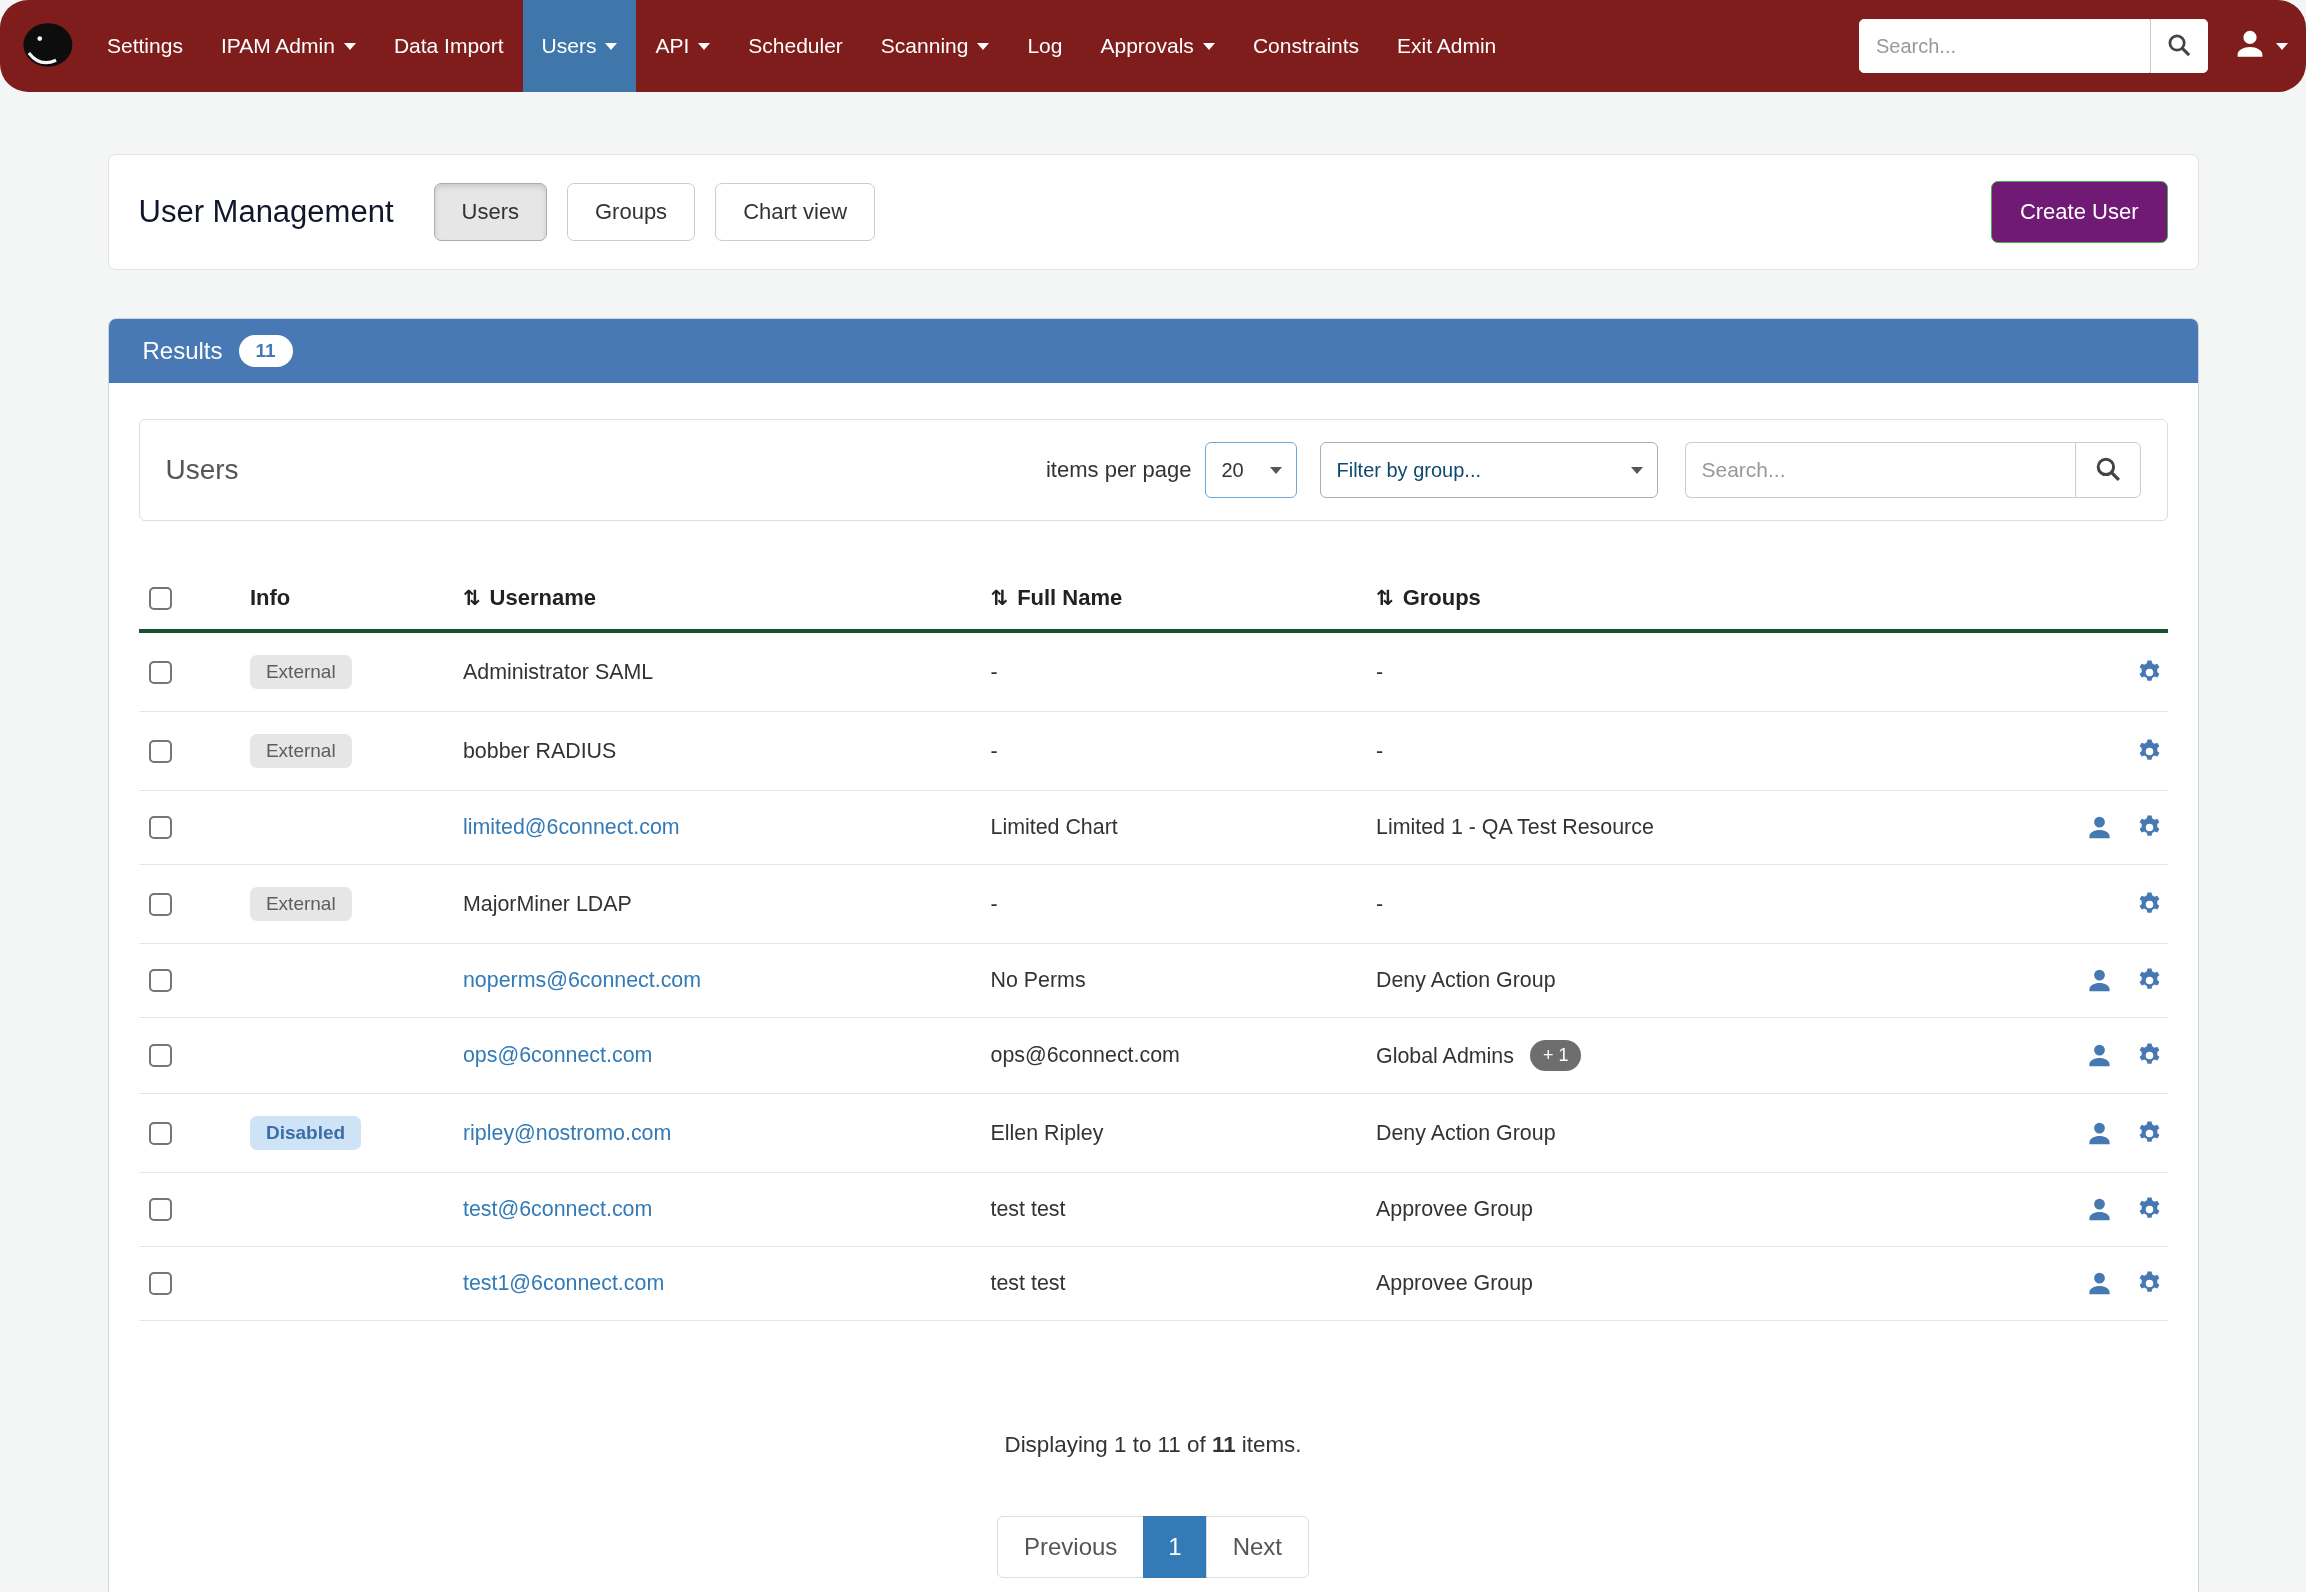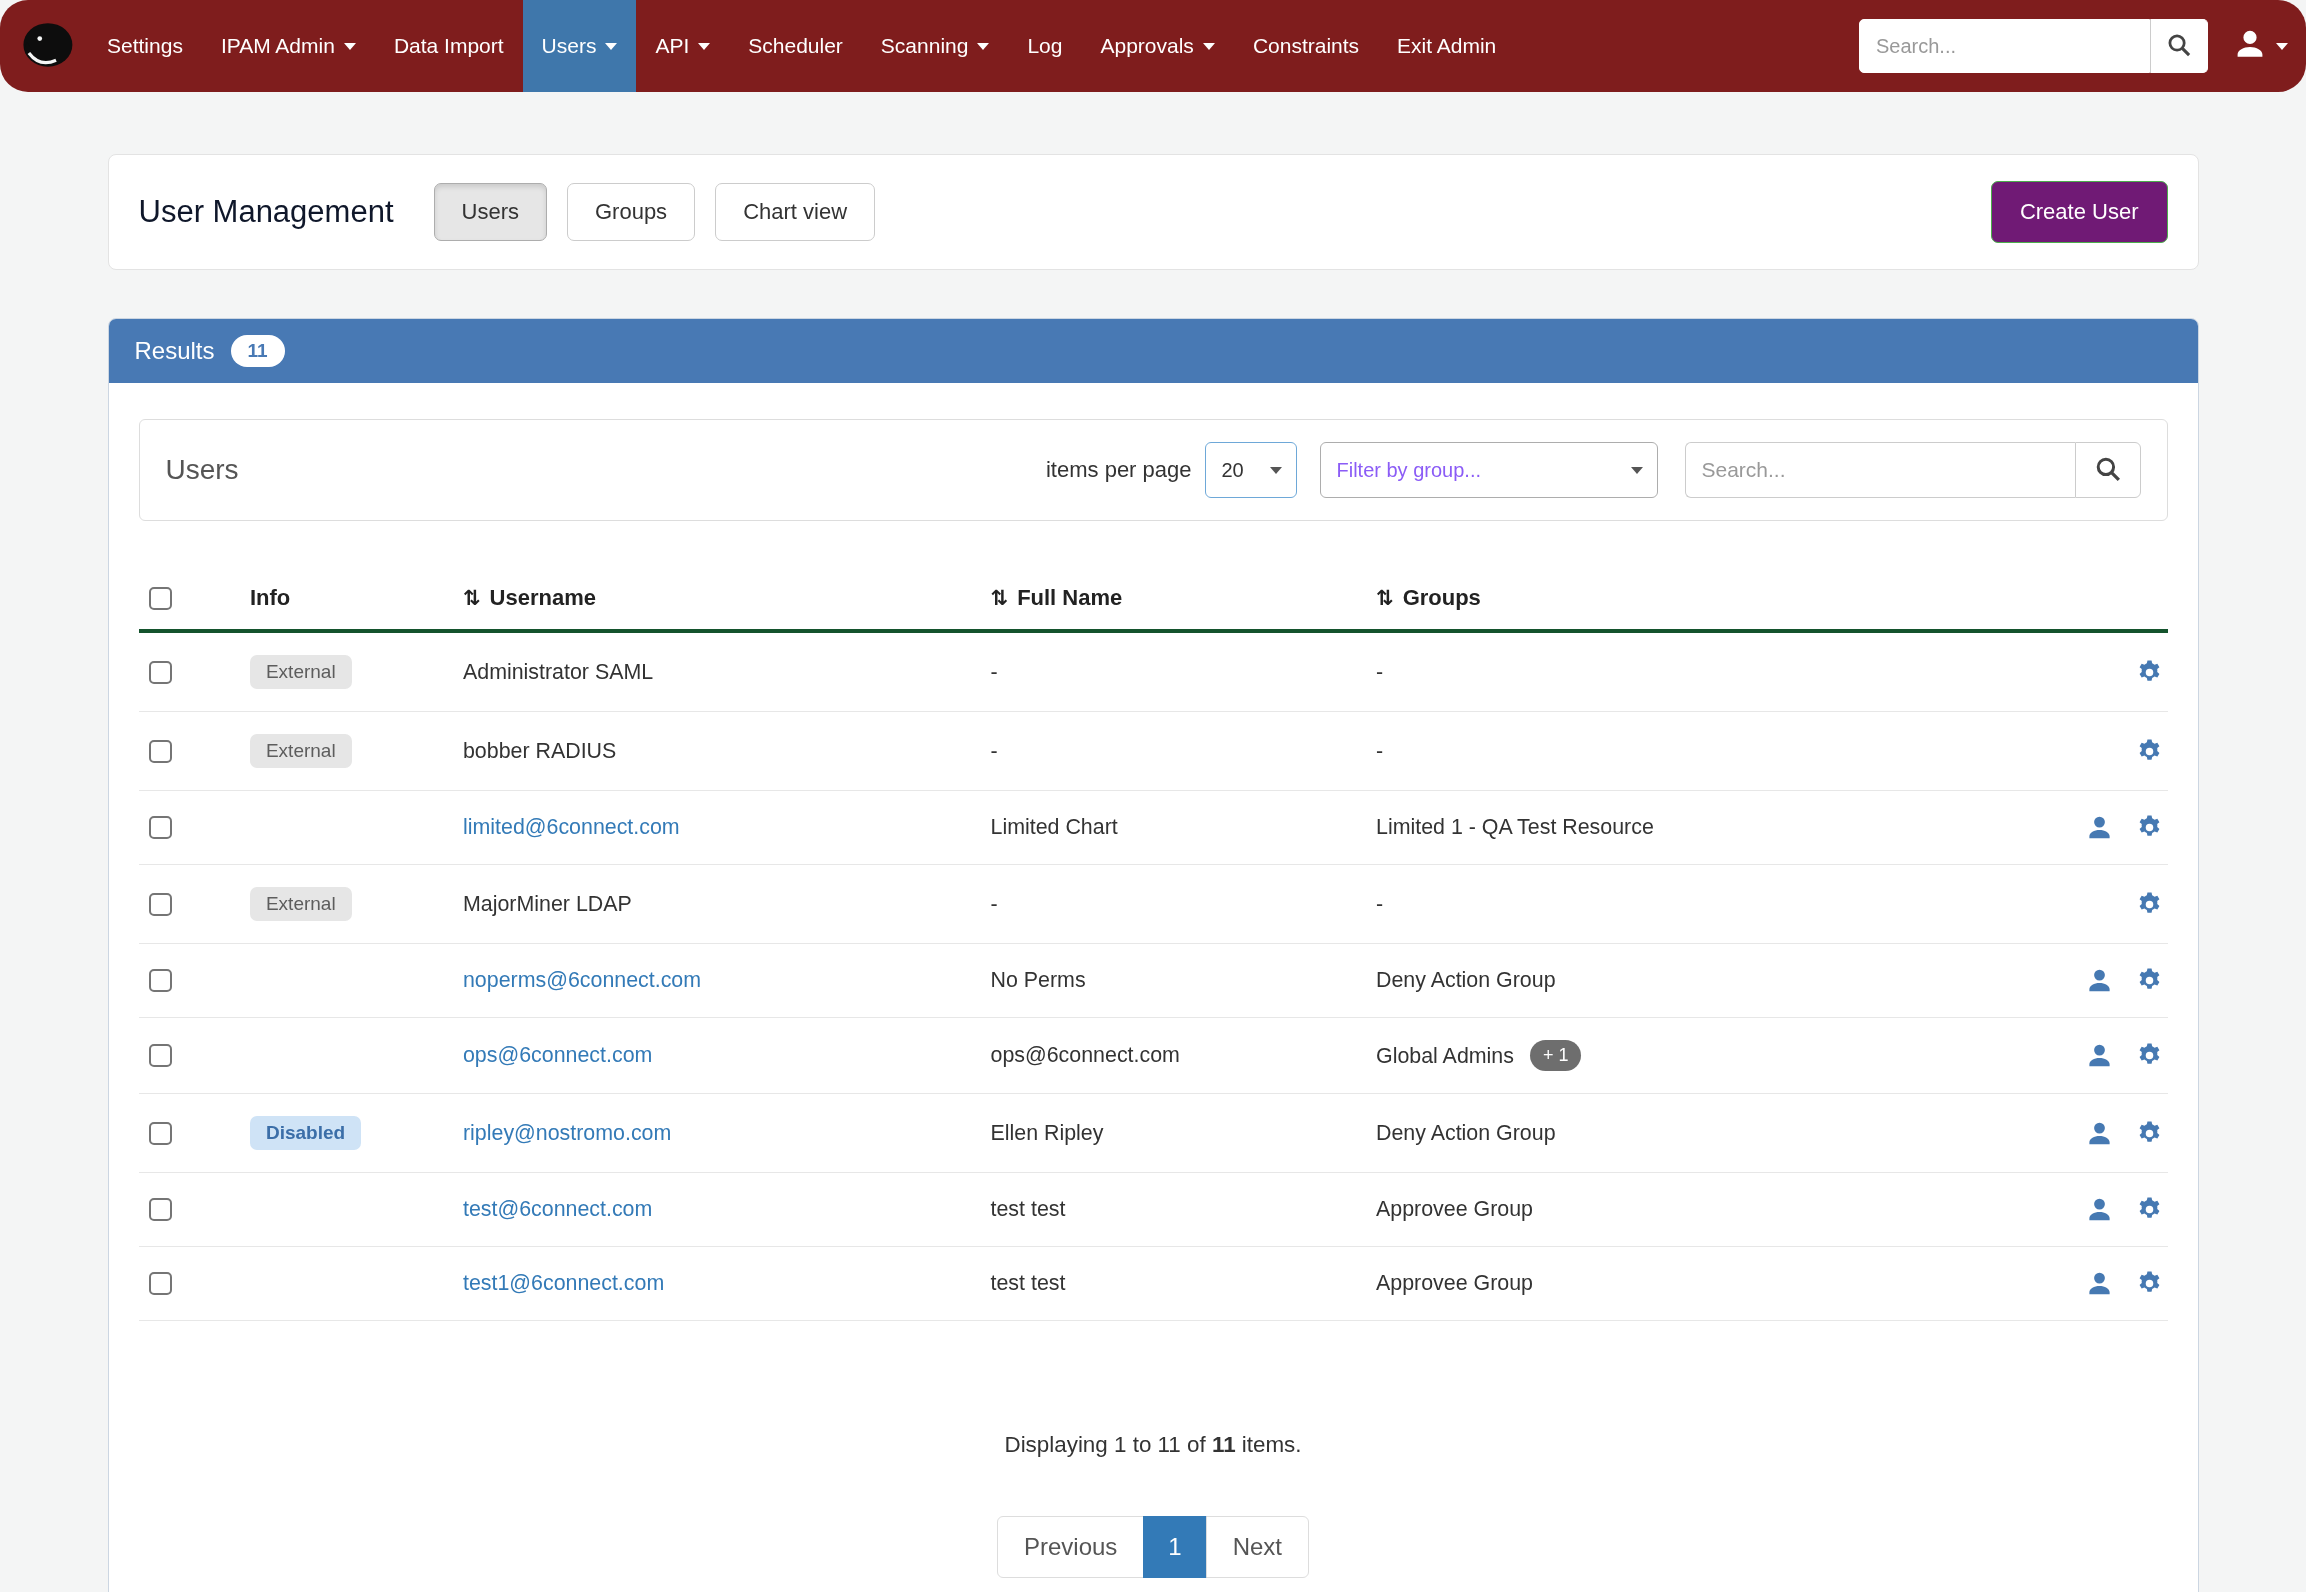--- a/index.html
+++ b/index.html
@@ -63,21 +63,21 @@
     margin-left: auto; background: #701a75; border: 1px solid #4cae4c; color: #fff;
     font-size: 22px; font-family: inherit; padding: 17px 28px; border-radius: 7px; cursor: pointer;
   }
 
   
   .results-panel {
     margin-top: 48px; background: #fff; border: 1px solid #ccd6e2; border-radius: 8px;
     overflow: hidden;
   }
   .results-header {
-    background: #4879b4; color: #fff; font-size: 24px; padding: 16px 26px;
+    background: #4879b4; color: #fff; font-size: 24px; padding: 16px 34px;
     display: flex; align-items: center; gap: 16px;
   }
   .count-badge {
     background: #fff; color: #4879b4; font-size: 19px; font-weight: bold;
     padding: 5px 17px; border-radius: 994px;
   }
   .results-body { padding: 36px 30px 80px; }
 
   
   .toolbar {
@@ -87,21 +87,21 @@
   .toolbar-title { font-size: 28px; font-weight: 400; color: #555; }
   .toolbar-right { margin-left: auto; display: flex; align-items: center; gap: 13px; }
   .ipp-label { font-size: 22px; color: #333; }
   .select {
     position: relative; height: 56px; border: 1px solid #adadad; border-radius: 6px;
     background: #fff; display: flex; align-items: center; padding: 0 44px 0 16px;
     font-size: 20px; color: #333; cursor: pointer;
   }
   .select .caret { position: absolute; right: 14px; color: #555; }
   .select-ipp { width: 92px; border-color: #6ea8d8; }
-  .select-filter { width: 338px; color: #8b5cf6; margin-left: 10px; }
+  .select-filter { width: 338px; color: #0c4a6e; margin-left: 10px; }
   .search-group { display: flex; margin-left: 14px; }
   .search-group input {
     width: 390px; height: 56px; border: 1px solid #ccc; border-right: none;
     border-radius: 6px 0 0 6px; padding: 0 16px; font-size: 21px; font-family: inherit;
     outline: none; color: #333;
   }
   .search-group input::placeholder { color: #999; }
   .search-group button {
     width: 66px; height: 56px; background: #fff; border: 1px solid #ccc;
     border-radius: 0 6px 6px 0; display: flex; align-items: center; justify-content: center; cursor: pointer;

